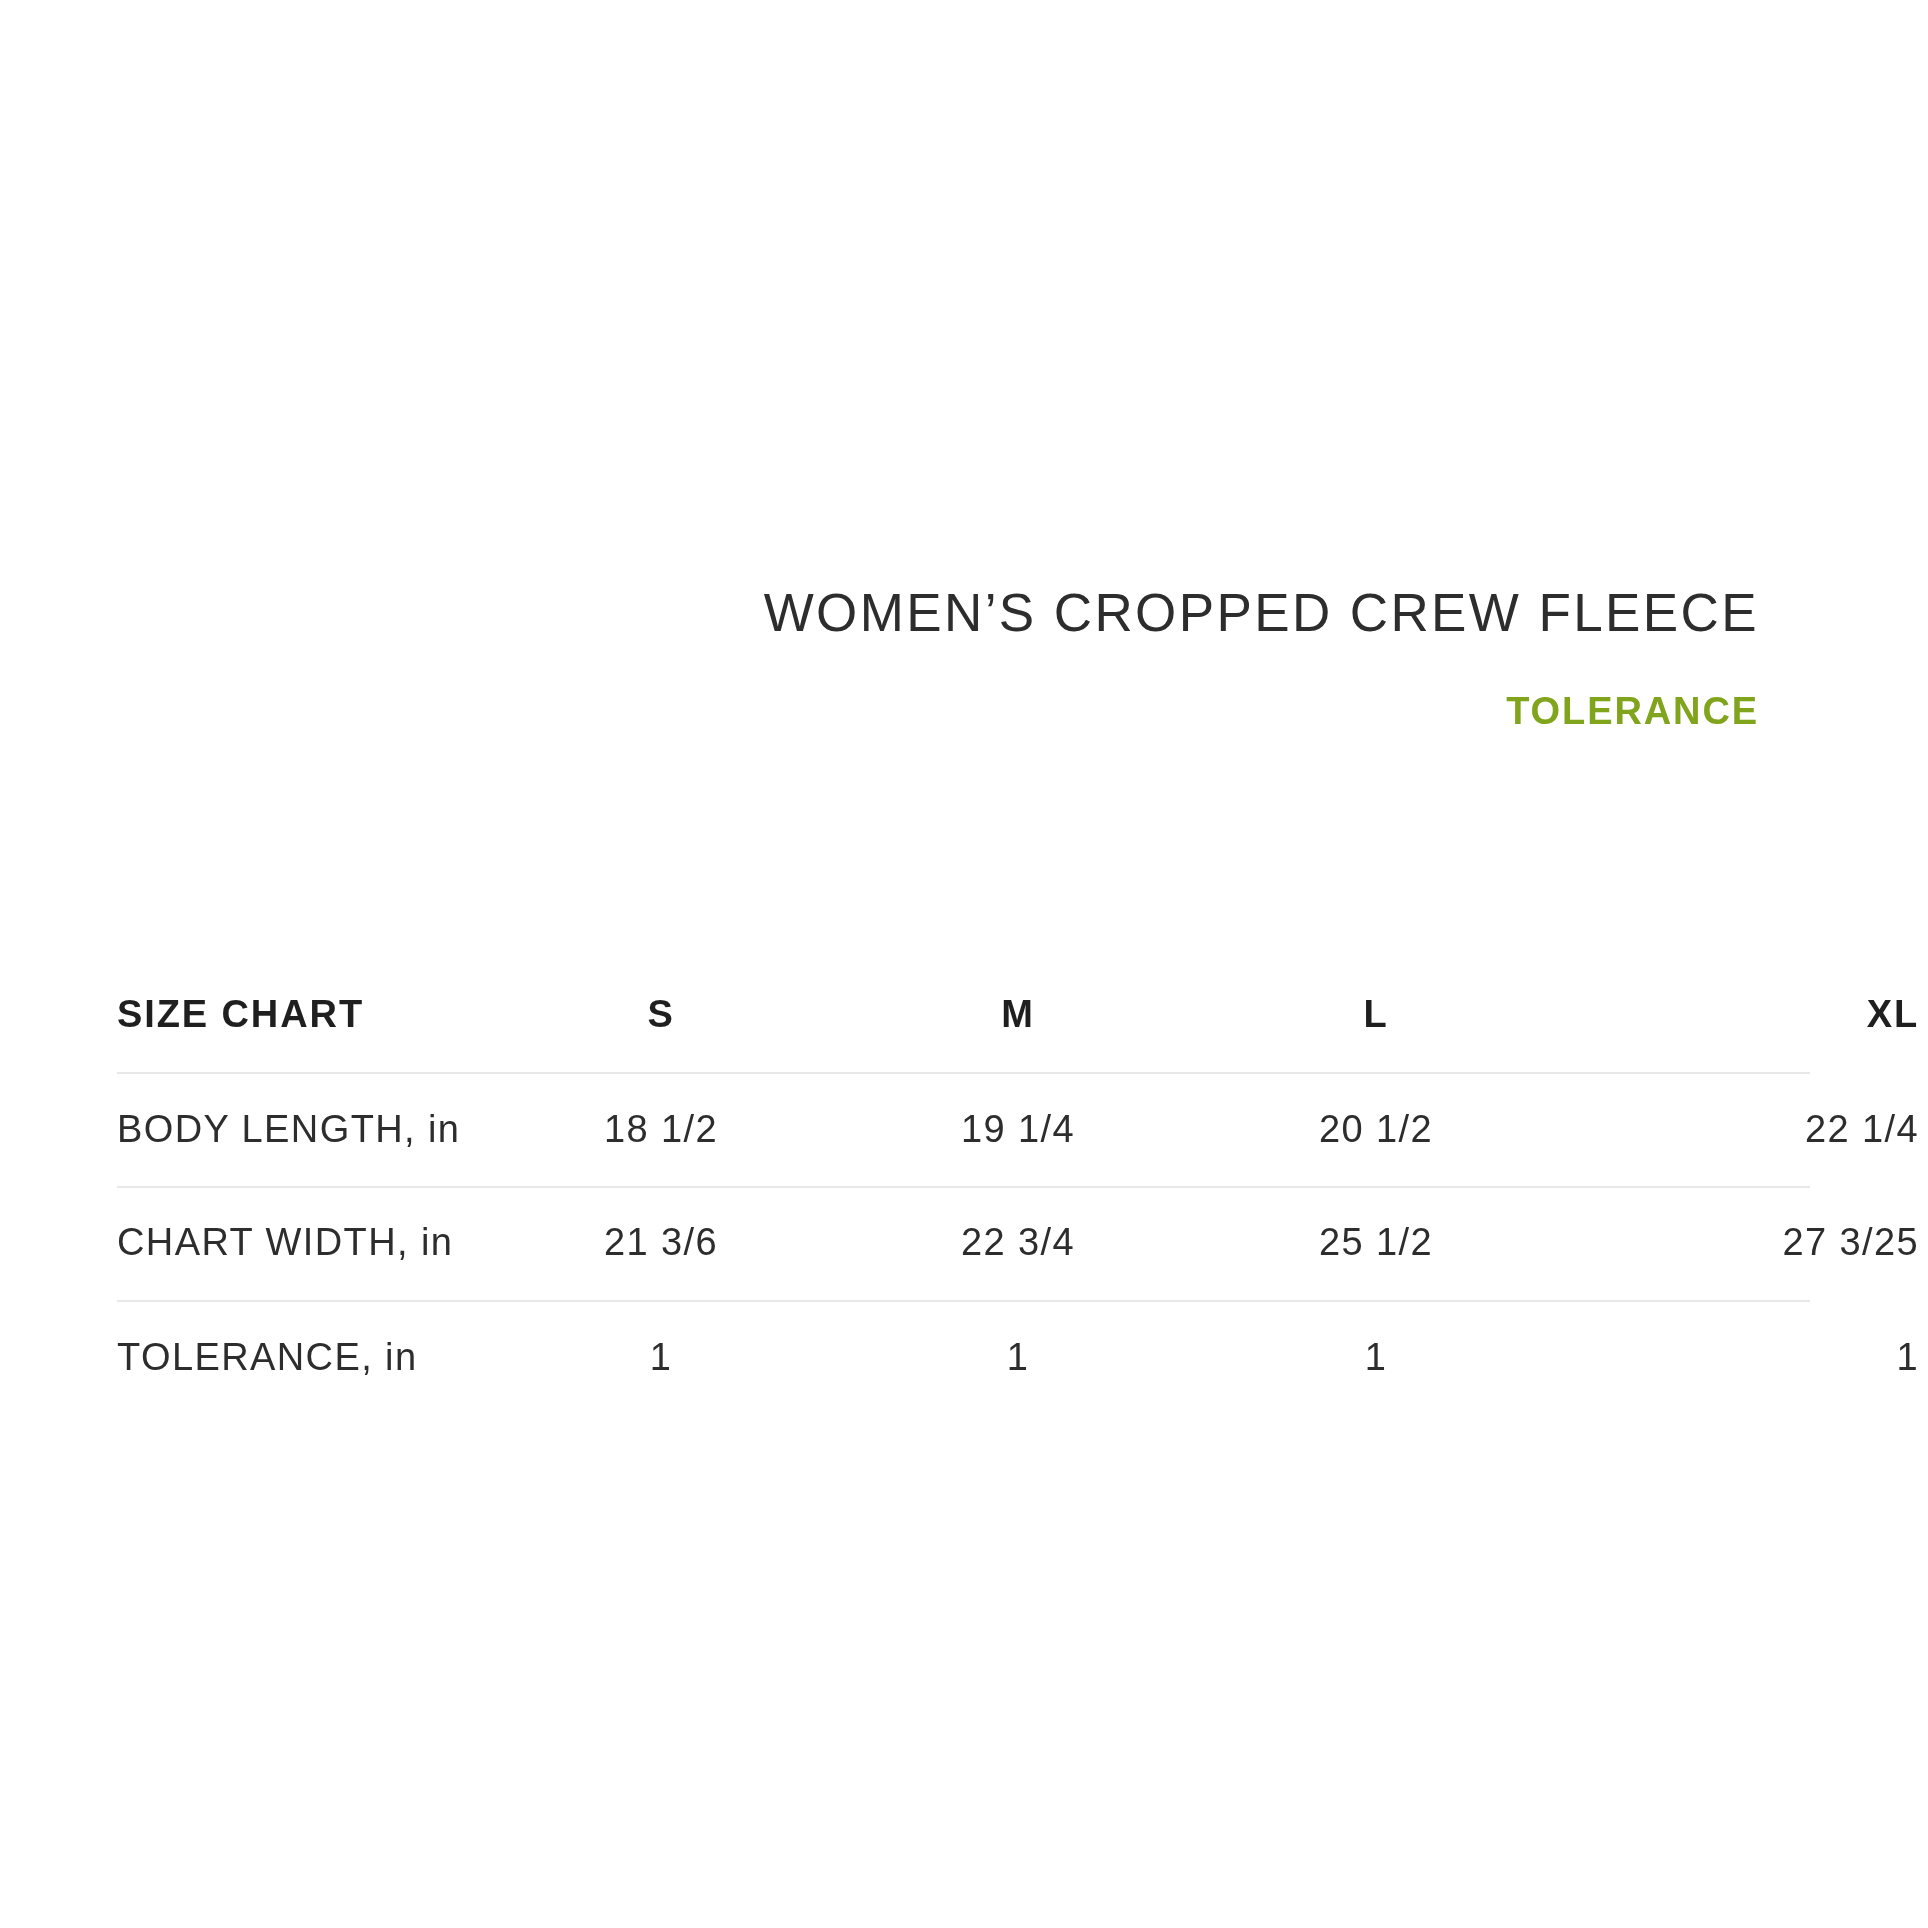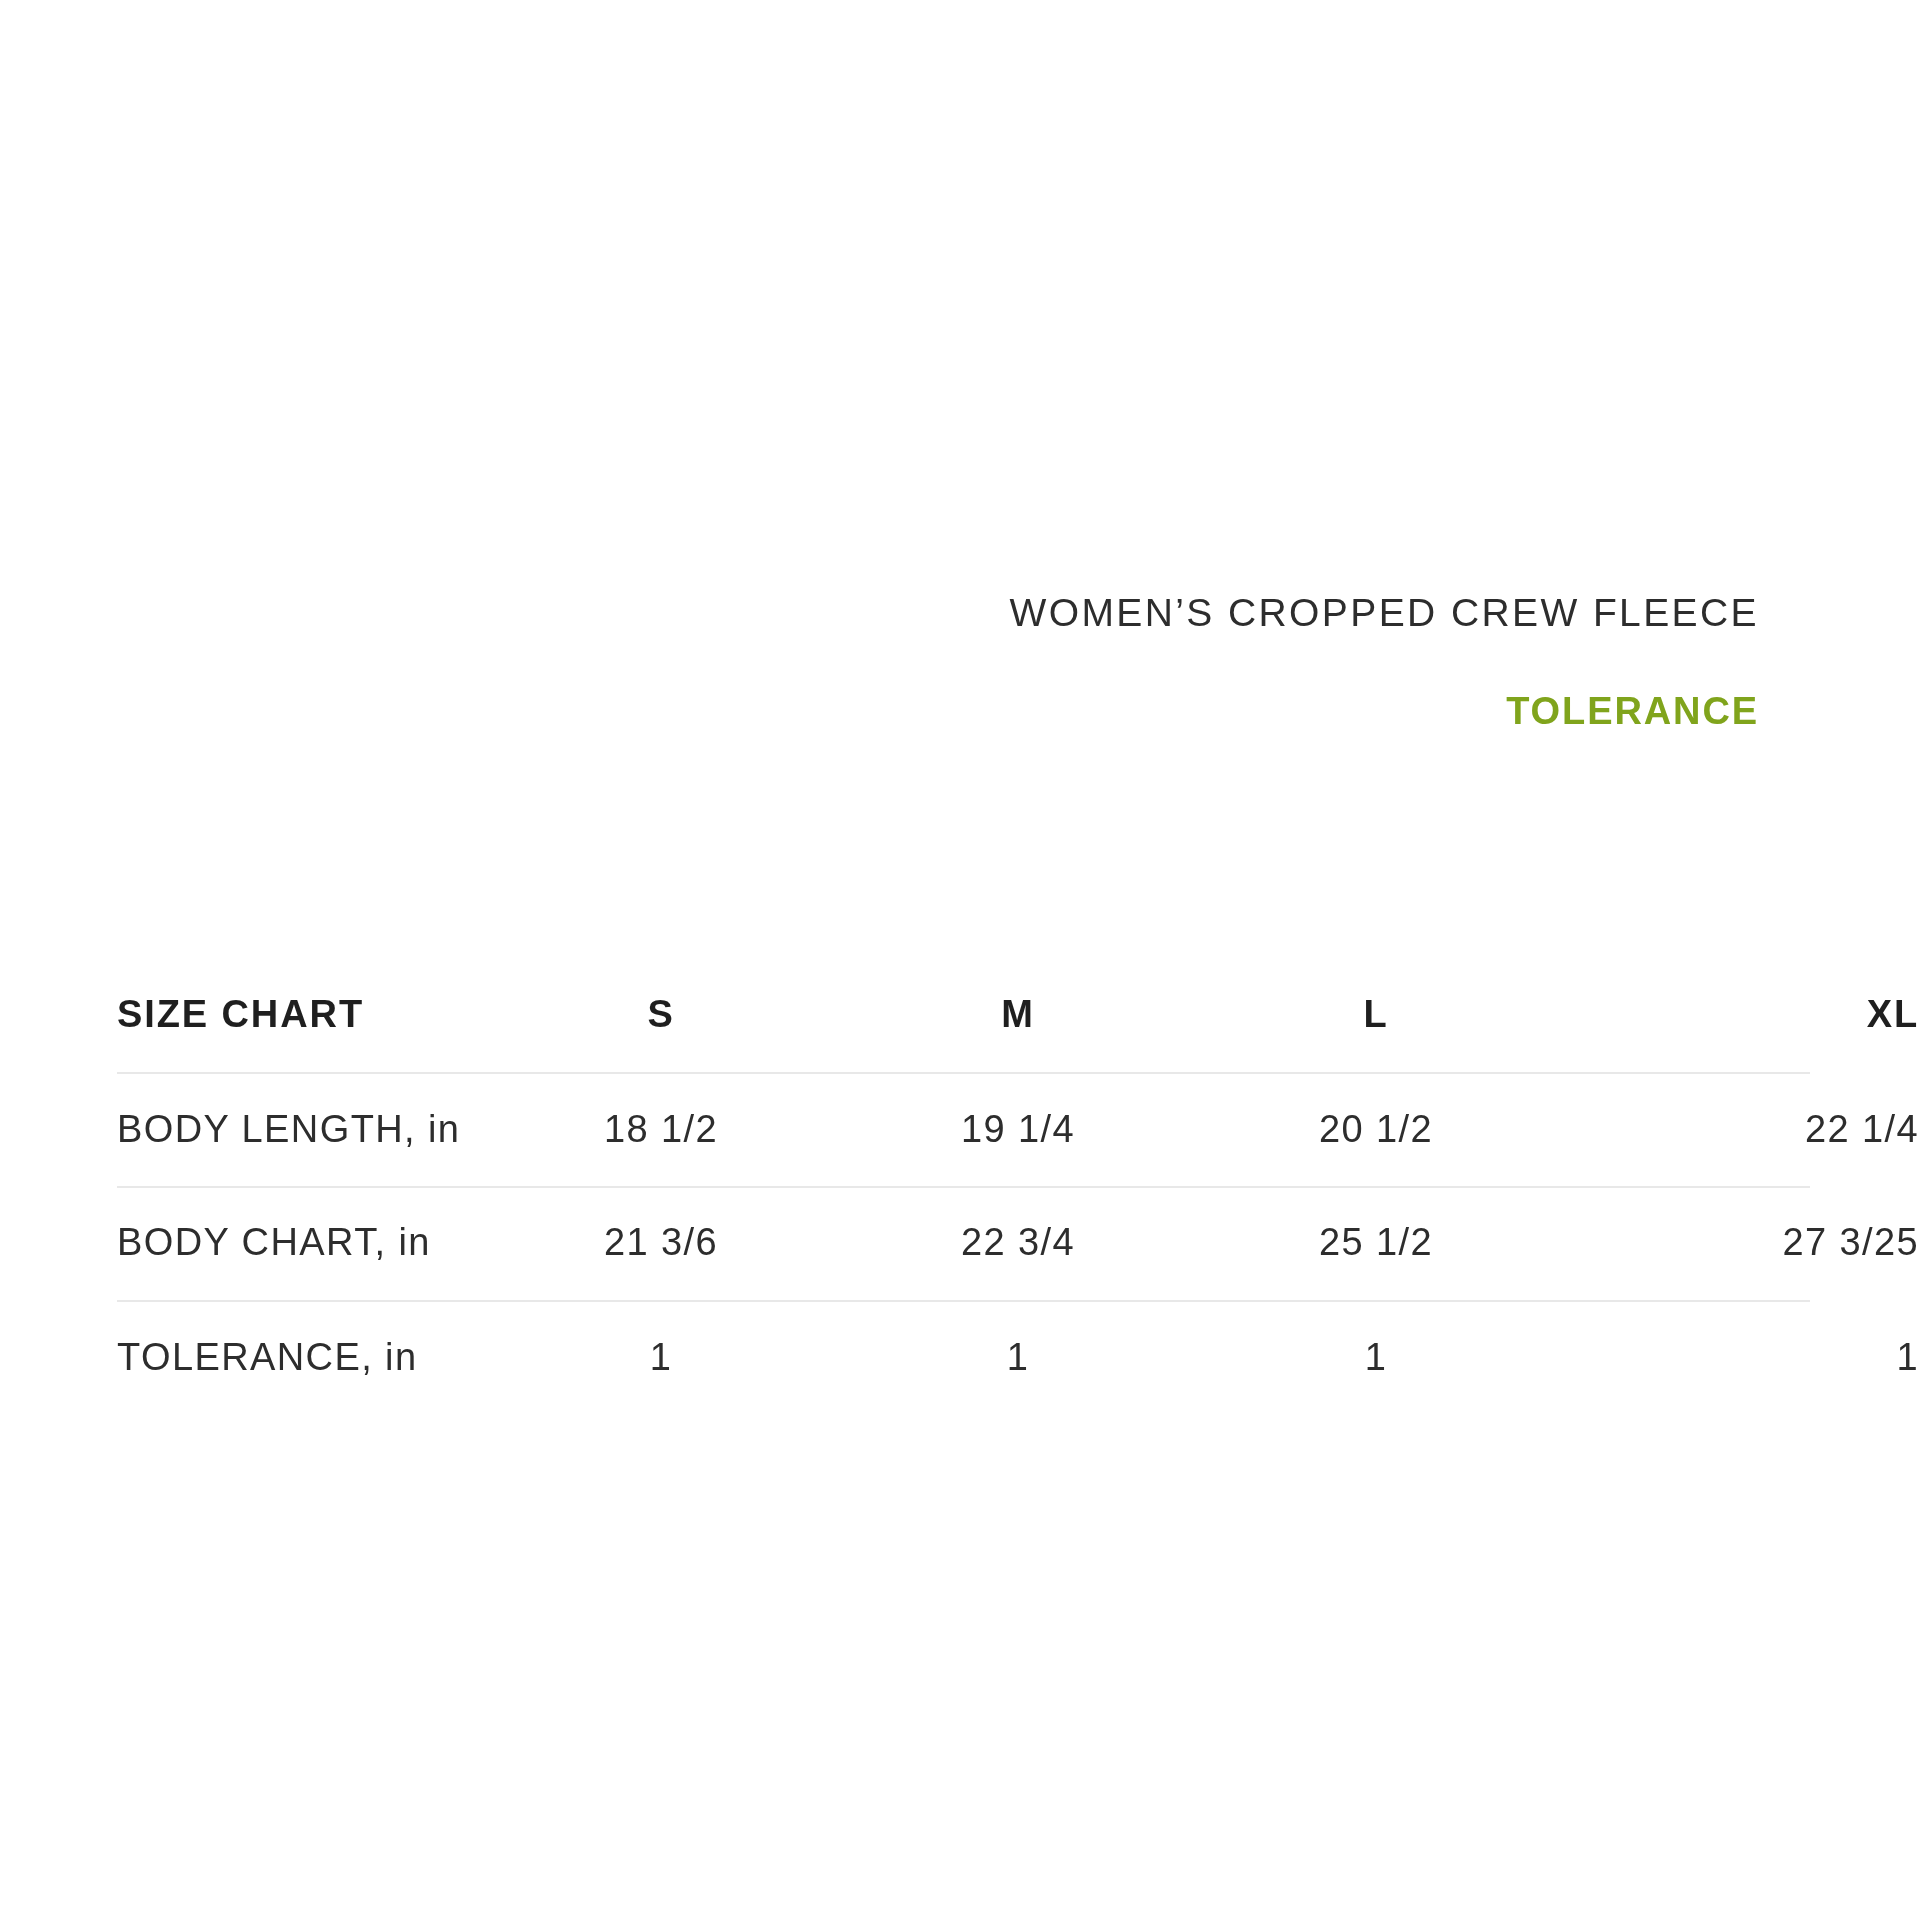--- a/index.html
+++ b/index.html
@@ -17,21 +17,21 @@
   }
 
   
   .header-block {
     position: absolute;
     top: 593px;
     right: 169px;
     text-align: right;
   }
   .product-title {
-    font-size: 39px;
+    font-size: 53px;
     font-weight: 400;
     letter-spacing: 2.4px;
     color: #2d2d2d;
     line-height: 39px;
     white-space: nowrap;
   }
   .unit-toggle {
     display: inline-block;
     margin-top: 43px;
     font-size: 38px;
@@ -111,21 +111,21 @@
     <span class="cell c0">BODY LENGTH, in</span>
     <span class="cell c1">18 1/2</span>
     <span class="cell c2">19 1/4</span>
     <span class="cell c3">20 1/2</span>
     <span class="cell c4">22 1/4</span>
   </div>
 
   <div class="divider d2"></div>
 
   <div class="t-row row-body-width">
-    <span class="cell c0">BODY CHART, in</span>
+    <span class="cell c0">CHART WIDTH, in</span>
     <span class="cell c1">21 3/6</span>
     <span class="cell c2">22 3/4</span>
     <span class="cell c3">25 1/2</span>
     <span class="cell c4">27 3/25</span>
   </div>
 
   <div class="divider d3"></div>
 
   <div class="t-row row-tolerance">
     <span class="cell c0">TOLERANCE, in</span>

